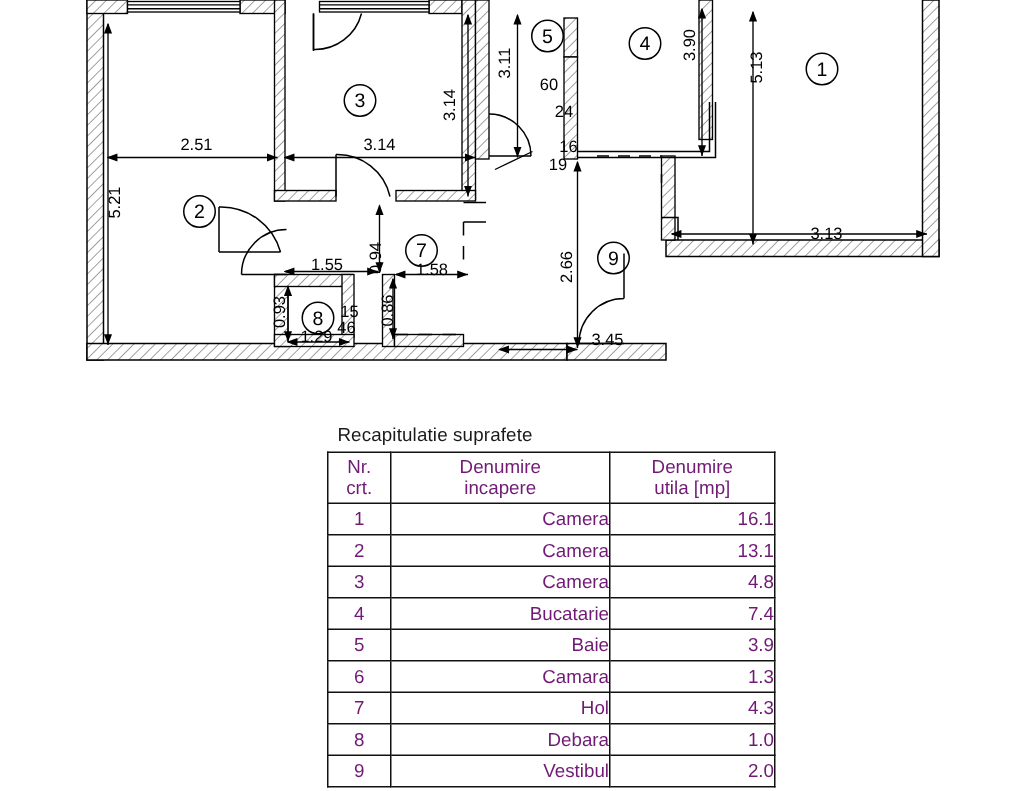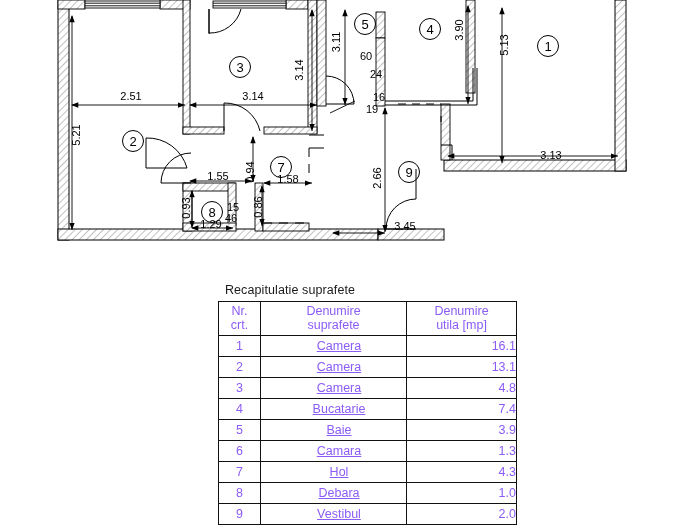--- a/index.html
+++ b/index.html
@@ -29,31 +29,31 @@
   #areas-table {
     position: absolute; left: 218px; top: 18px;
     width: 298px;
     border-collapse: collapse;
     table-layout: fixed;
   }
   #areas-table td, #areas-table th {
     border: 1px solid #111;
     font-weight: normal;
     font-size: 12.5px;
-    color: #8b5cf6;
+    color: #701a75;
     padding: 1px 0;
     height: 21px;
   }
   #areas-table col.c-nr    { width: 42px; }
   #areas-table col.c-name  { width: 146px; }
   #areas-table col.c-area  { width: 110px; }
 
   #areas-table thead td { text-align: center; line-height: 1.12; padding: 2px 0 3px; height: auto;}
   #areas-table tbody td.nr   { text-align: center; }
-  #areas-table tbody td.name { text-align: center; padding-left: 11px; text-decoration: underline; }
+  #areas-table tbody td.name { text-align: right; padding-left: 11px; }
   #areas-table tbody td.area { text-align: right; }
 </style>
 </head>
 <body>
 
 <div id="root">
 
   <div id="floorplan">
     <svg width="679" height="265" viewBox="0 0 679 265" xmlns="http://www.w3.org/2000/svg">
       <defs>
@@ -245,21 +245,21 @@
           <col class="c-area">
         </colgroup>
       <thead>
         <tr>
           <td>
             <div>Nr.</div>
             <div>crt.</div>
           </td>
           <td>
             <div>Denumire</div>
-            <div>suprafete</div>
+            <div>incapere</div>
           </td>
           <td>
             <div>Denumire</div>
             <div>utila [mp]</div>
           </td>
         </tr>
       </thead>
       <tbody id="areas-body">
           <tr>
             <td class="nr">1</td>

